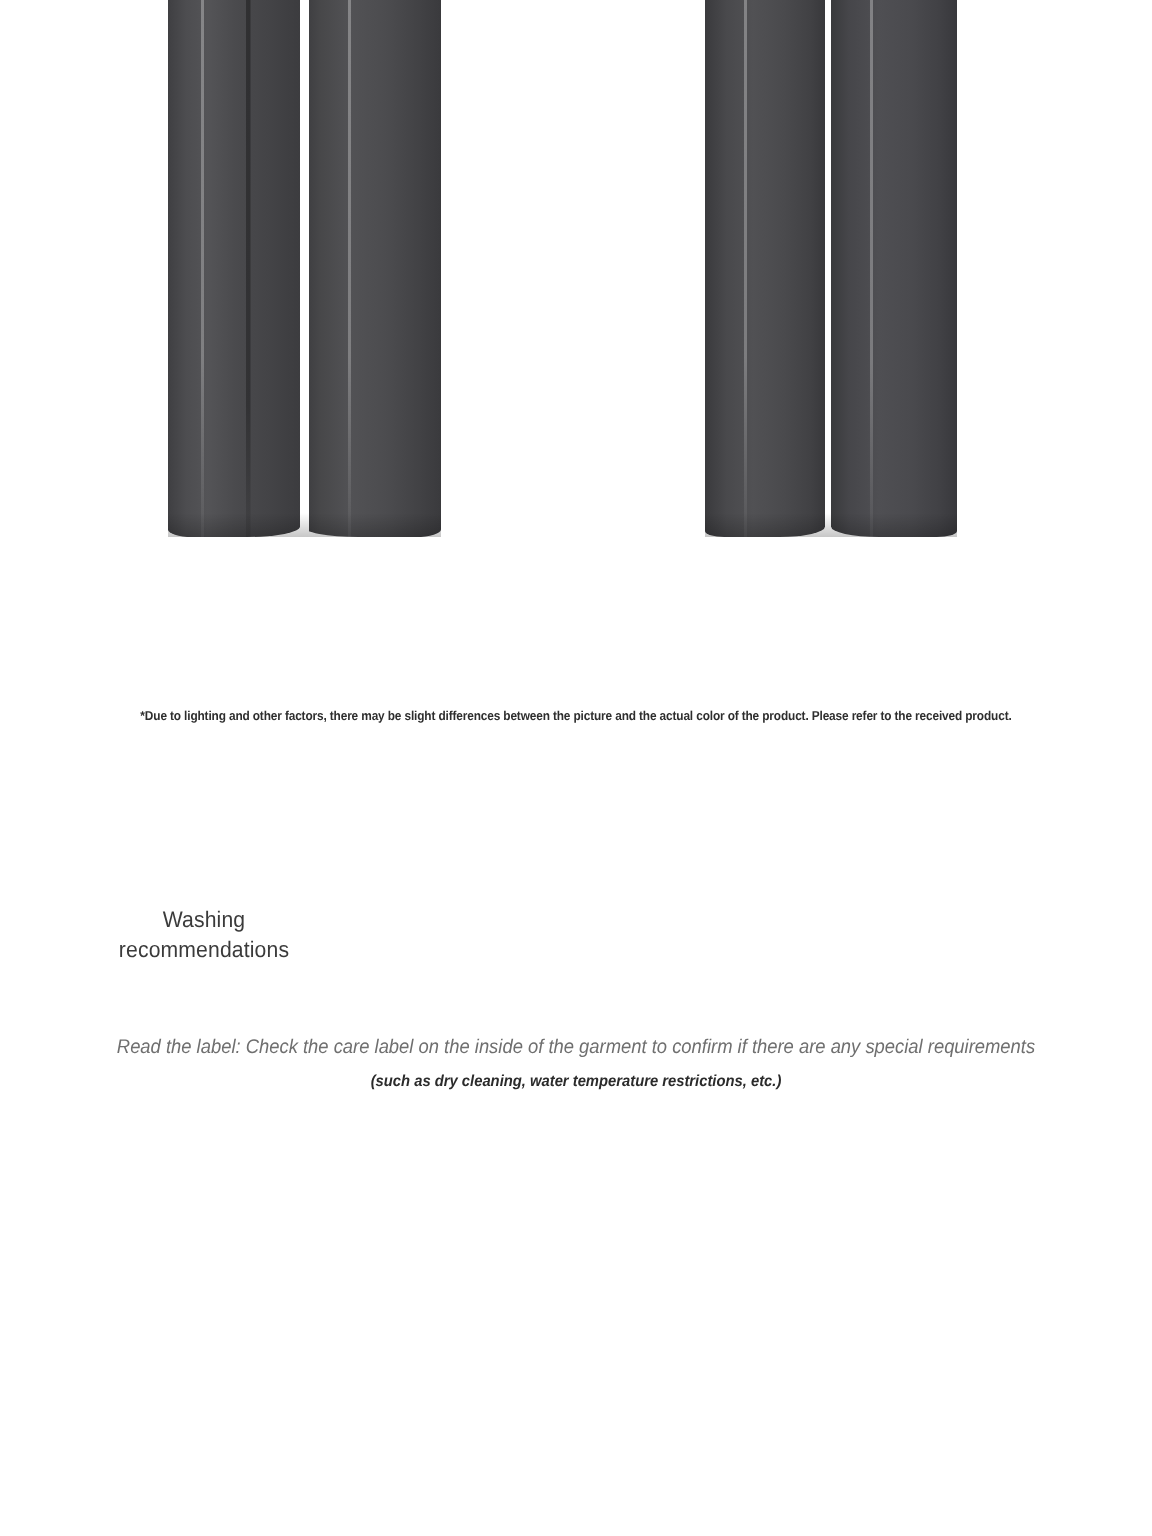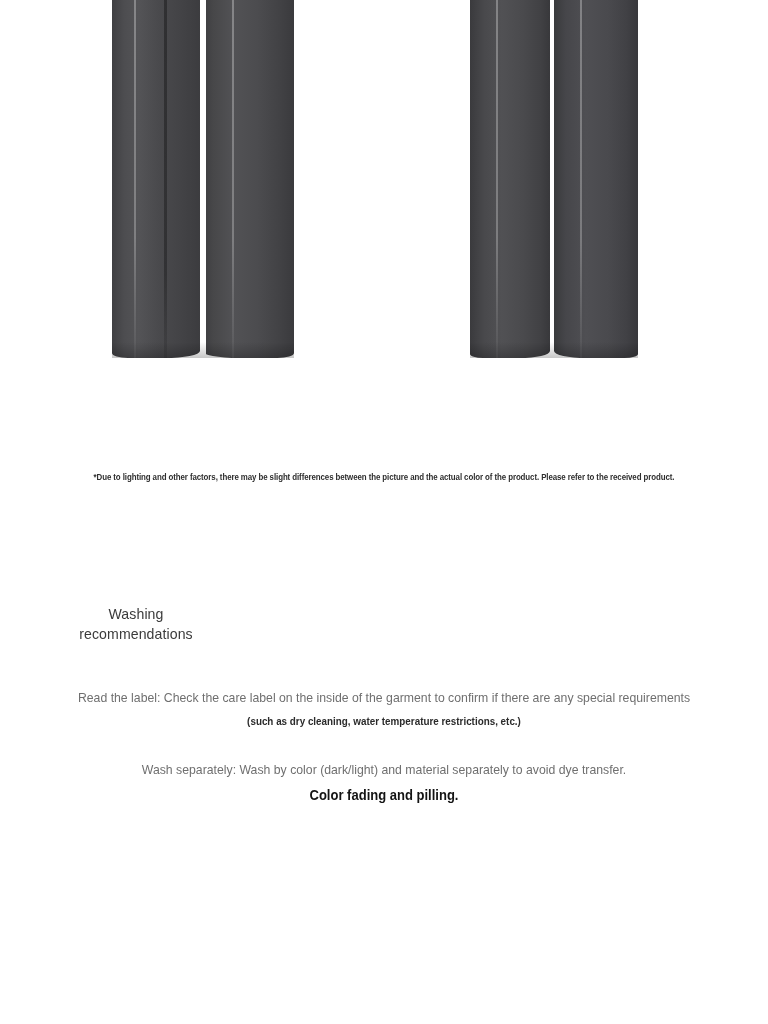--- a/index.html
+++ b/index.html
@@ -155,21 +155,21 @@
     transform-origin: center top;
   }
 
   .care-list {
     position: absolute;
     left: 0;
     top: 686px;
     width: 768px;
   }
 
-  .care-item { width: 664px; text-align: center; }
+  .care-item { width: 664px; text-align: center; font-style: italic; }
 
   .care-line {
     display: block;
     width: 768px;
     text-align: center;
     transform: scaleX(0.93);
     transform-origin: center center;
   }
 
   
@@ -239,24 +239,20 @@
 
 <div class="care-list">
 
   <div class="care-item">
     <span class="care-line line-primary">Read the label: Check the care label on the inside of the garment to confirm if there are any special requirements</span>
     <span class="care-line line-small">(such as dry cleaning, water temperature restrictions, etc.)</span>
   </div>
 
   <div class="spacer-2"></div>
 
-  <div class="care-item">
-    <span class="care-line line-primary">Wash separately: Wash by color (dark/light) and material separately to avoid dye transfer.</span>
-    <span class="care-line line-emphasis">Color fading and pilling.</span>
-  </div>
 
   <div class="spacer-3"></div>
 
 
   <div class="spacer-3"></div>
 
 
 </div>
 
 </body></html>

